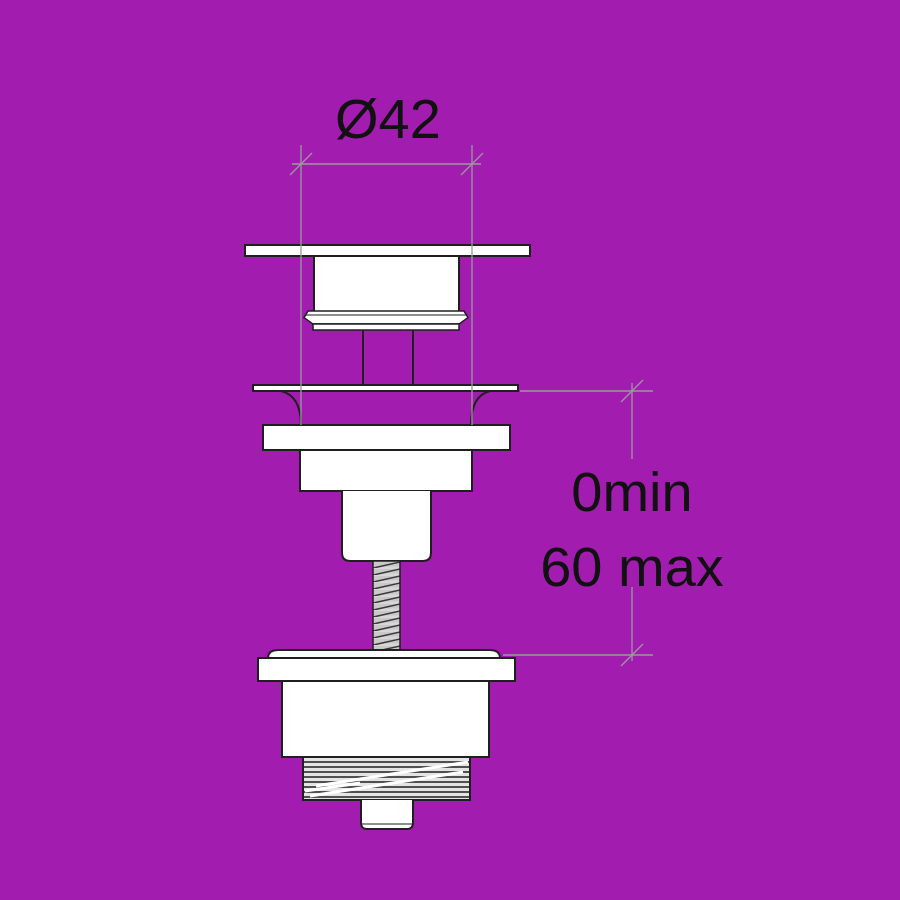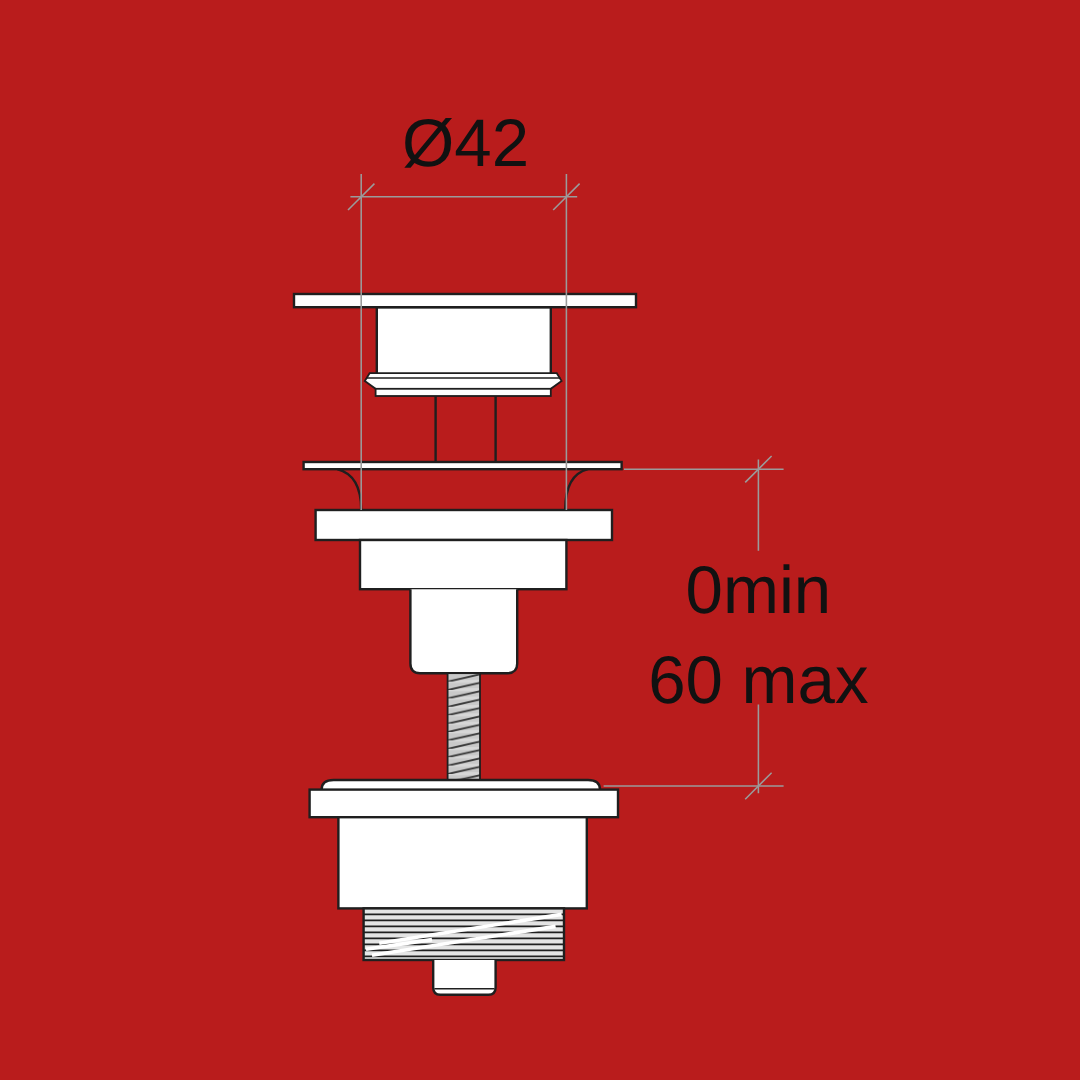--- a/index.html
+++ b/index.html
@@ -1,21 +1,21 @@
 <!DOCTYPE html>
 <html><head>
 <meta charset="utf-8">
 <title>Technical drawing</title>
 <style>
   html, body { margin: 0; padding: 0; background: #ffffff; }
   .canvas {
     position: relative;
     width: 900px;
     height: 900px;
-    background: #b91c1c;
+    background: #a21caf;
     overflow: hidden;
     font-family: "Liberation Sans", sans-serif;
   }
   svg { display: block; }
   .w2  { stroke-width: 2;   }
   .w15 { stroke-width: 1.5; }
   .w14 { stroke-width: 1.5; }
   .w12 { stroke-width: 1.2; }
   .w3  { stroke-width: 3;   }
   .dim path { stroke-width: 1.3; }

